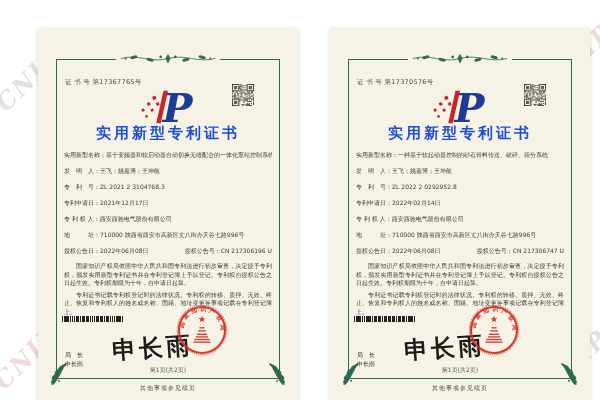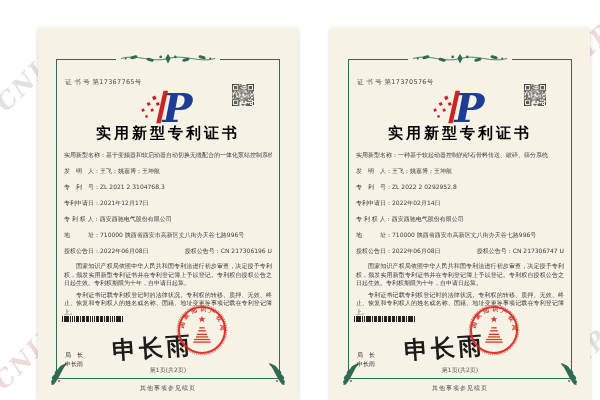--- a/index.html
+++ b/index.html
@@ -14,21 +14,21 @@
   .orn-top{position:absolute;top:24px;left:50%;transform:translateX(-50%);
            width:98px;height:13px;background:#f6f2e5;padding:0 3px;}
   .corner{position:absolute;width:20px;height:26px;}
   .corner.bl{left:11px;bottom:15px;}
   .corner.br{right:11px;bottom:15px;transform:scaleX(-1);}
   .certno{position:absolute;left:27px;top:50px;font-size:6.5px;color:#4a4a4a;letter-spacing:.3px;}
   .logo{position:absolute;top:59px;left:50%;transform:translateX(-50%);width:58px;height:40px;}
   .qr{position:absolute;top:56px;right:44px;width:22px;height:22px;}
   .title{position:absolute;top:96px;left:0;right:0;text-align:center;
          font-family:"DejaVu Serif",serif;font-weight:bold;font-size:15px;
-         letter-spacing:3px;color:#000000;}
+         letter-spacing:3px;color:#1d4ed8;}
   .cbody{position:absolute;left:26px;right:26px;top:119px;color:#3a3a3a;font-size:6px;}
   .row{line-height:16px;white-space:nowrap;overflow:hidden;}
   .grant{display:flex;justify-content:space-between;line-height:16px;white-space:nowrap;}
   .cbody p{margin:3px 0 0;line-height:8.5px;text-indent:2em;text-align:justify;}
   .barcode{position:absolute;left:24px;top:288px;width:62px;height:6px;
     background-image:repeating-linear-gradient(90deg,#222 0 1px,transparent 1px 2px),
       repeating-linear-gradient(90deg,#222 0 1px,transparent 1px 5px),
       repeating-linear-gradient(90deg,transparent 0 3px,#222 3px 4.5px,transparent 4.5px 9px);}
   .director{position:absolute;left:27px;top:322px;font-size:6px;line-height:9px;color:#333;}
   .sig{position:absolute;left:74px;top:304px;font-family:"DejaVu Serif",serif;font-size:24px;

